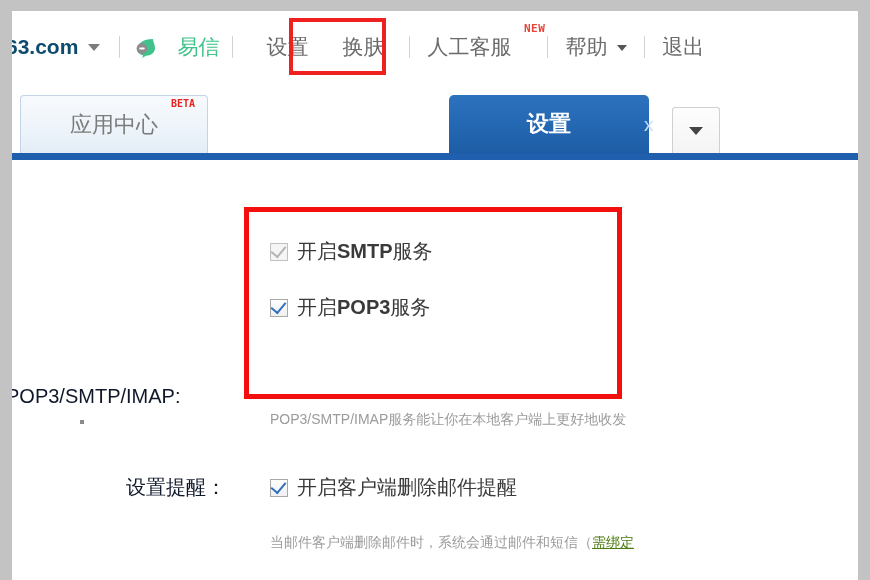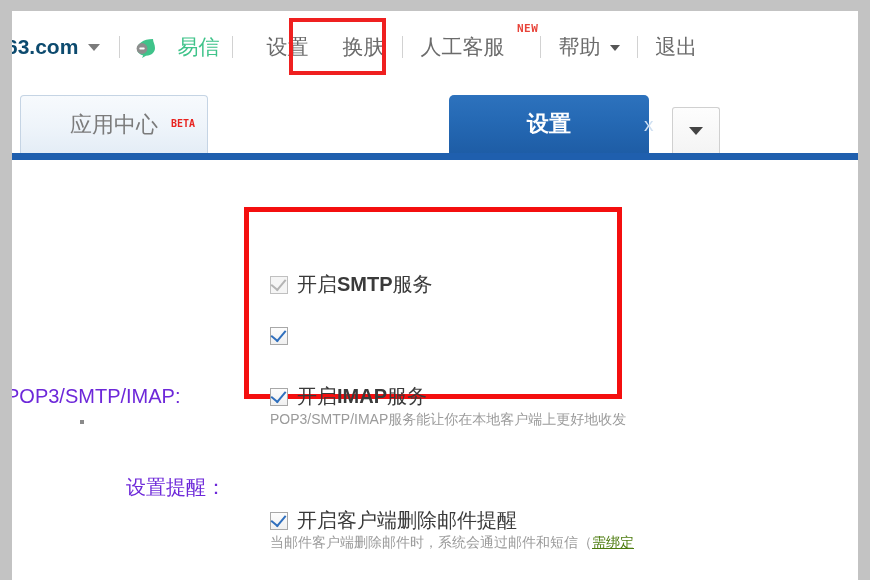--- a/index.html
+++ b/index.html
@@ -159,21 +159,21 @@
   .tab-active .tab-label {
     font-size: 22px;
     color: #ffffff;
     font-weight: bold;
   }
   #tab-apps  { left: 8px;   width: 188px; }
   #tab-inbox { left: 205px; width: 225px; }
   #tab-settings { left: 437px; width: 200px; }
   .tab-beta {
     position: absolute;
-    top: 22px; right: 12px;
+    top: 2px; right: 12px;
     font-size: 10px;
     font-weight: bold;
     color: #e8231f;
     letter-spacing: 0px;
     font-family: "DejaVu Sans Mono", monospace;
     margin-left: 20px;
   }
   #tab-close {
     position: absolute;
     left: 632px; top: 27px;
@@ -201,21 +201,21 @@
   #body-area {
     position: absolute;
     left: 0; top: 152px;
     width: 846px; height: 417px;
     background: #ffffff;
   }
 
   .field-label {
     position: absolute;
     font-size: 20px;
-    color: #6d28d9;
+    color: #0f172a;
     white-space: nowrap;
   }
   #label-protocols { left: -6px; top: 222px; }
   #label-remind    { left: 114px; top: 311px; font-weight: normal; }
 
   
   #hl-checkbox-group {
     position: absolute;
     left: 232px; top: 44px;
     width: 378px; height: 192px;
@@ -225,21 +225,20 @@
     pointer-events: none;
   }
 
   .chk-row {
     position: absolute;
     left: 258px;
     display: flex;
     align-items: center;
     white-space: nowrap;
     cursor: pointer;
-    margin-top: 33px;
   }
   #chk-smtp { top: 75px; }
   #chk-pop3 { top: 131px; }
   #chk-imap { top: 187px; }
   #chk-remind { left: 258px; top: 311px; display:flex; align-items:center; cursor:pointer; }
 
   .checkbox {
     position: relative;
     width: 18px; height: 18px;
     box-sizing: border-box;
@@ -312,21 +311,21 @@
               <rect x="6.3" y="12.6" width="5.4" height="1.9" rx="0.9" fill="#ffffff"></rect>
             </svg>
           </span>
           <span class="yixin-text">易信</span>
         </span>
 
         <span class="nav-sep"></span>
 
         <span class="nav-link" style="margin:0 26px 0 16px;">设置</span>
 
-        <span class="nav-link" style="margin-right:1px;">换肤</span>
+        <span class="nav-link" style="margin-right:8px;">换肤</span>
 
         <span class="nav-sep"></span>
 
         <span class="nav-link">
           <span>人工客服</span>
           <span class="badge-new">NEW</span>
         </span>
 
         <span class="nav-sep" style="margin-left:32px;"></span>
 
@@ -378,28 +377,23 @@
         <span class="checkbox disabled">
           <span class="tick"></span>
         </span>
         <span class="chk-label"><span>开启</span><b>SMTP</b><span>服务</span></span>
       </label>
 
       <label class="chk-row" id="chk-pop3">
         <span class="checkbox">
           <span class="tick"></span>
         </span>
+        <span class="chk-label"><span>开启</span><b>POP3</b><span>服务</span></span>
       </label>
 
-      <label class="chk-row" id="chk-imap">
-        <span class="checkbox">
-          <span class="tick"></span>
-        </span>
-        <span class="chk-label"><span>开启</span><b>IMAP</b><span>服务</span></span>
-      </label>
 
       <div id="bullet-dot"></div>
 
       <div class="hint" id="hint-protocols">POP3/SMTP/IMAP服务能让你在本地客户端上更好地收发</div>
 
       <div class="field-label" id="label-remind">设置提醒：</div>
 
       <label class="chk-row" id="chk-remind">
         <span class="checkbox">
           <span class="tick"></span>

